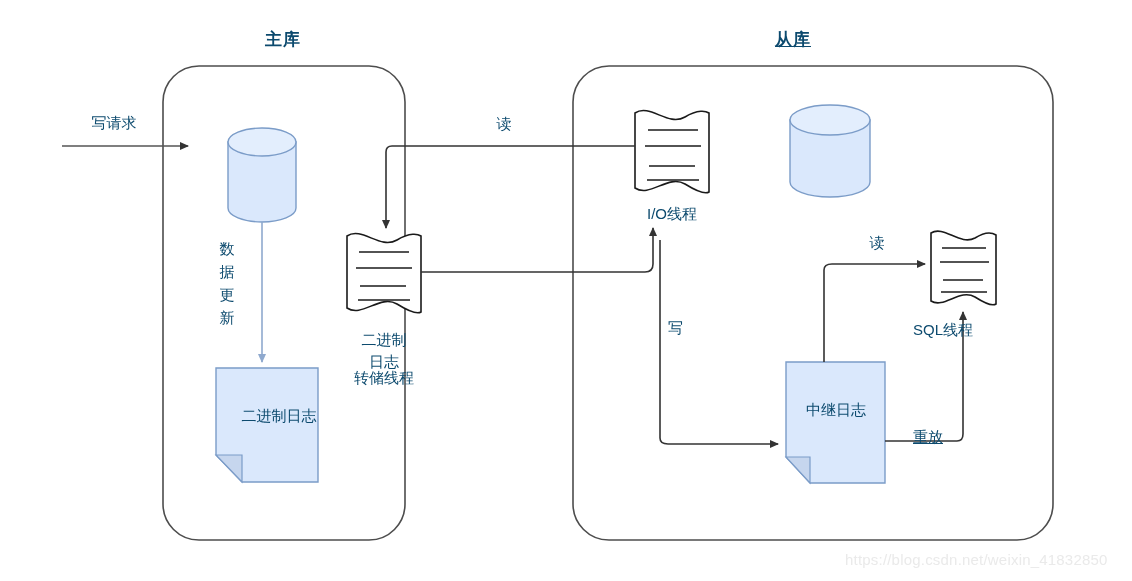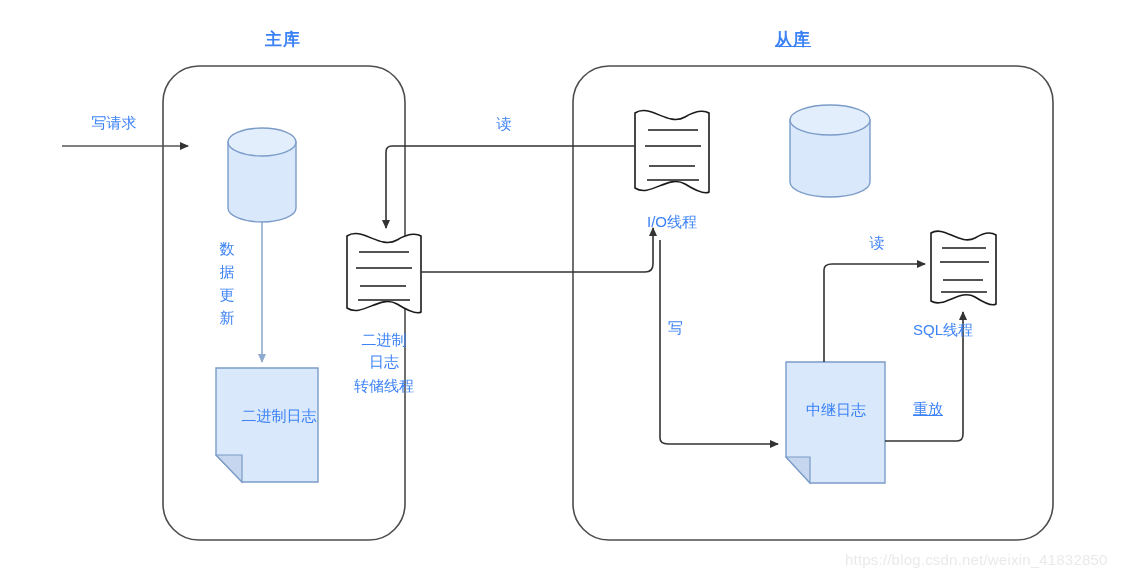--- a/index.html
+++ b/index.html
@@ -19,21 +19,21 @@
   }
   #diagram-svg {
     position: absolute;
     left: 0;
     top: 0;
     width: 1132px;
     height: 581px;
   }
   .lbl {
     position: absolute;
-    color: #3b82f6;
+    color: #0c4a6e;
     font-size: 15px;
     line-height: 19px;
     text-align: center;
     white-space: pre;
     user-select: none;
   }
   .lbl-title {
     font-size: 17px;
     font-weight: bold;
     letter-spacing: 1px;
@@ -156,31 +156,31 @@
 
   <div class="lbl" style="left:215px; top:239px; width:24px;">数</div>
   <div class="lbl" style="left:215px; top:262px; width:24px;">据</div>
   <div class="lbl" style="left:215px; top:285px; width:24px;">更</div>
   <div class="lbl" style="left:215px; top:308px; width:24px;">新</div>
 
   <div class="lbl" style="left:217px; top:406px; width:124px;">二进制日志</div>
 
   <div class="lbl" style="left:334px; top:330px; width:100px;">二进制</div>
   <div class="lbl" style="left:334px; top:352px; width:100px;text-align:center;">日志</div>
-  <div class="lbl" style="left:334px; top:376px; width:100px;">转储线程</div>
+  <div class="lbl" style="left:334px; top:368px; width:100px;">转储线程</div>
 
   <div class="lbl" style="left:492px; top:114px; width:24px;">读</div>
 
-  <div class="lbl" style="left:622px; top:212px; width:100px;">I/O线程</div>
+  <div class="lbl" style="left:622px; top:204px; width:100px;">I/O线程</div>
 
   <div class="lbl" style="left:668px; top:318px; width:24px; text-align:left;">写</div>
 
   <div class="lbl" style="left:796px; top:400px; width:80px;">中继日志</div>
 
   <div class="lbl" style="left:865px; top:233px; width:24px;">读</div>
 
   <div class="lbl" style="left:893px; top:320px; width:100px;">SQL线程</div>
 
-  <div class="lbl" style="left:906px; top:399px; width:44px;text-decoration:underline;">重放</div>
+  <div class="lbl" style="left:906px; top:427px; width:44px;text-decoration:underline;">重放</div>
 
   <div class="watermark" style="left:845px; top:551px;">https://blog.csdn.net/weixin_41832850</div>
 
 </div>
 
 </body></html>

